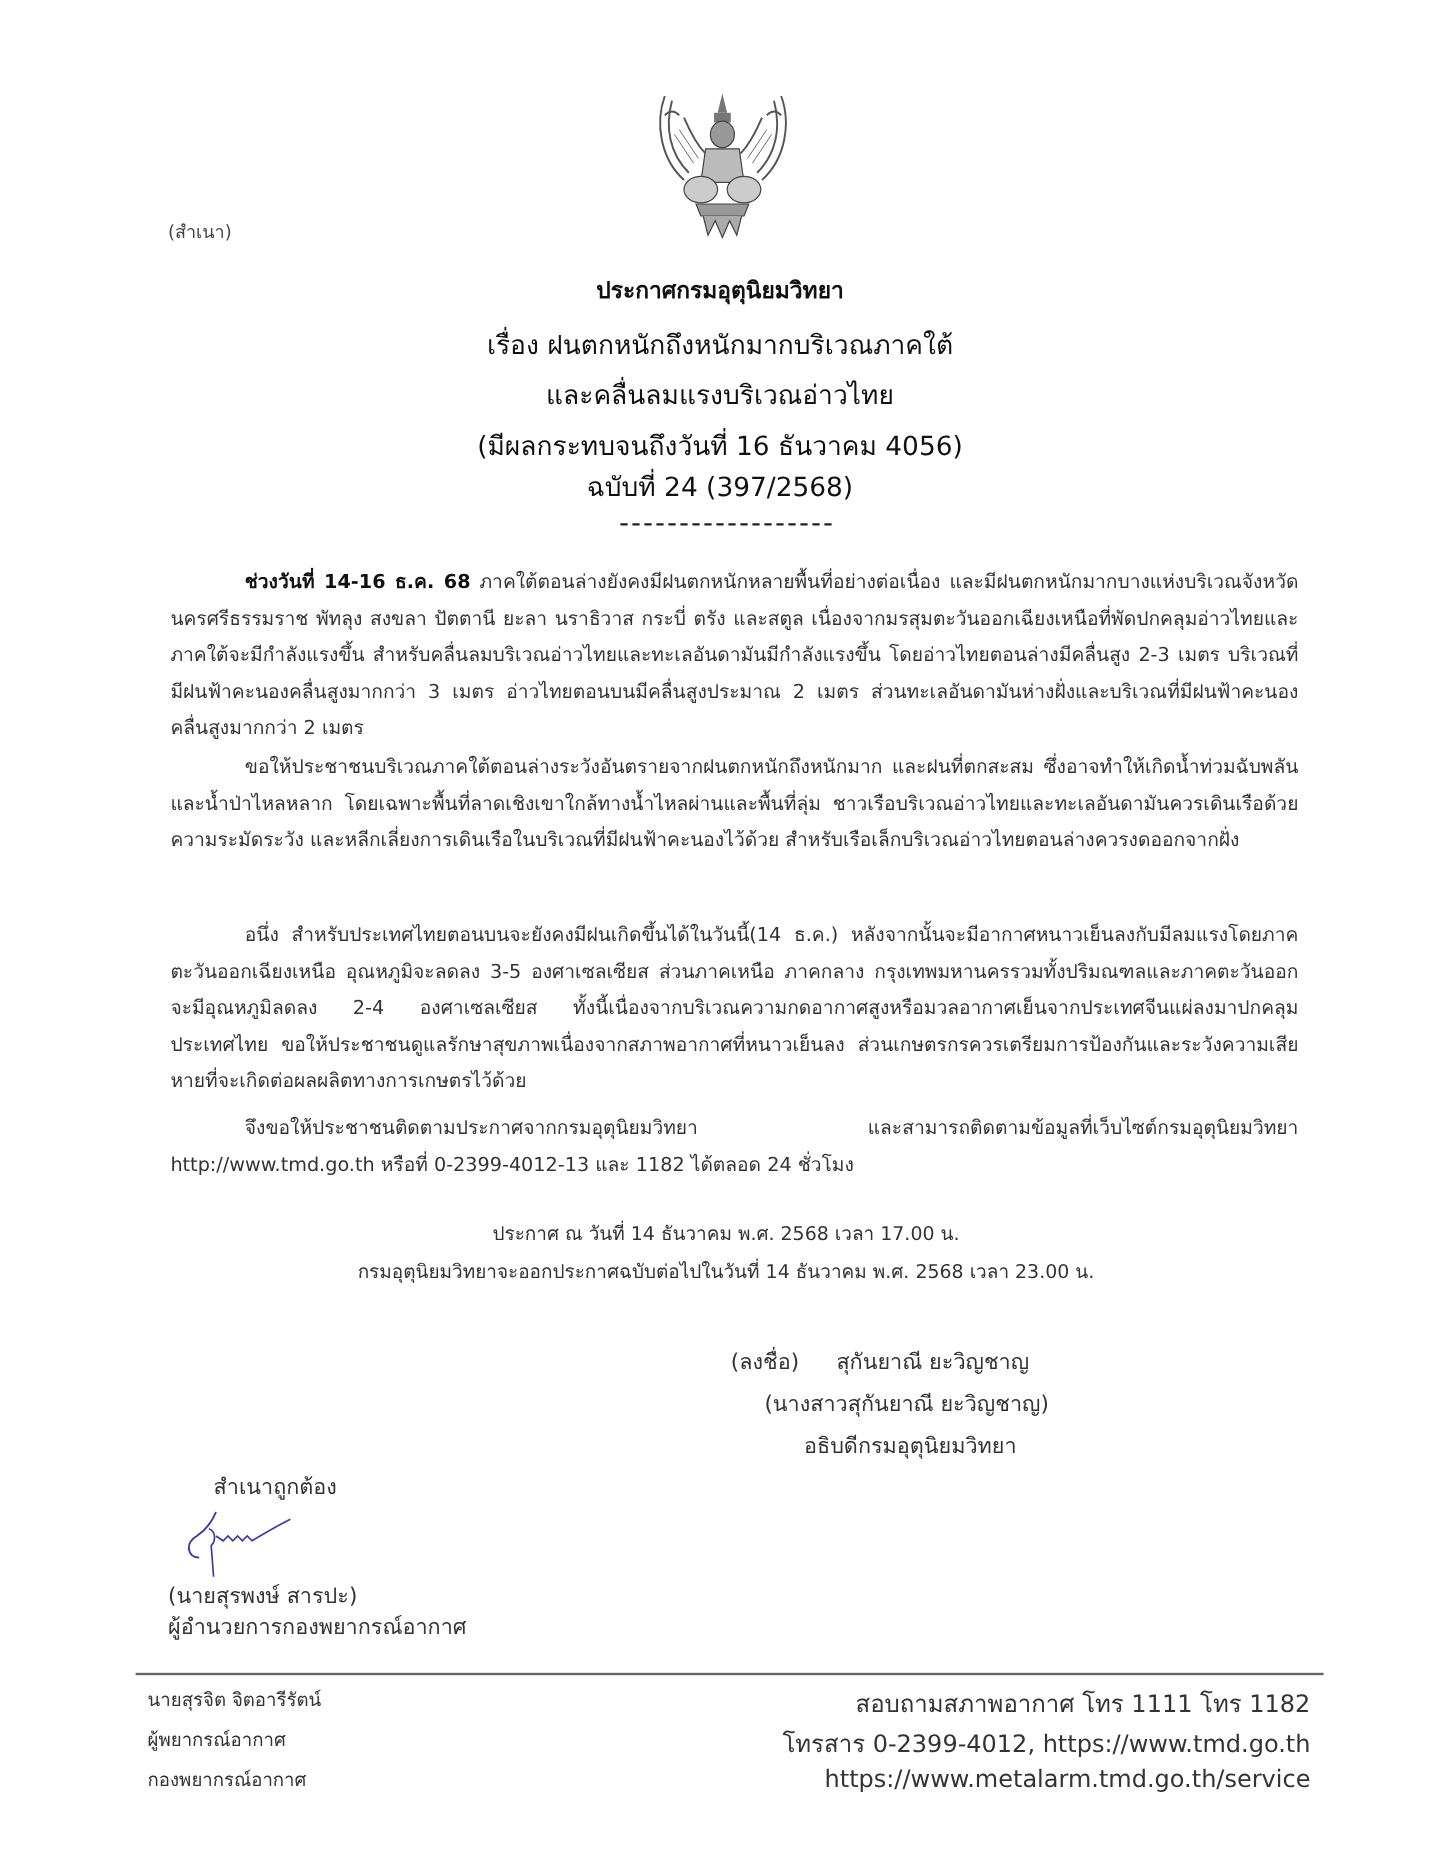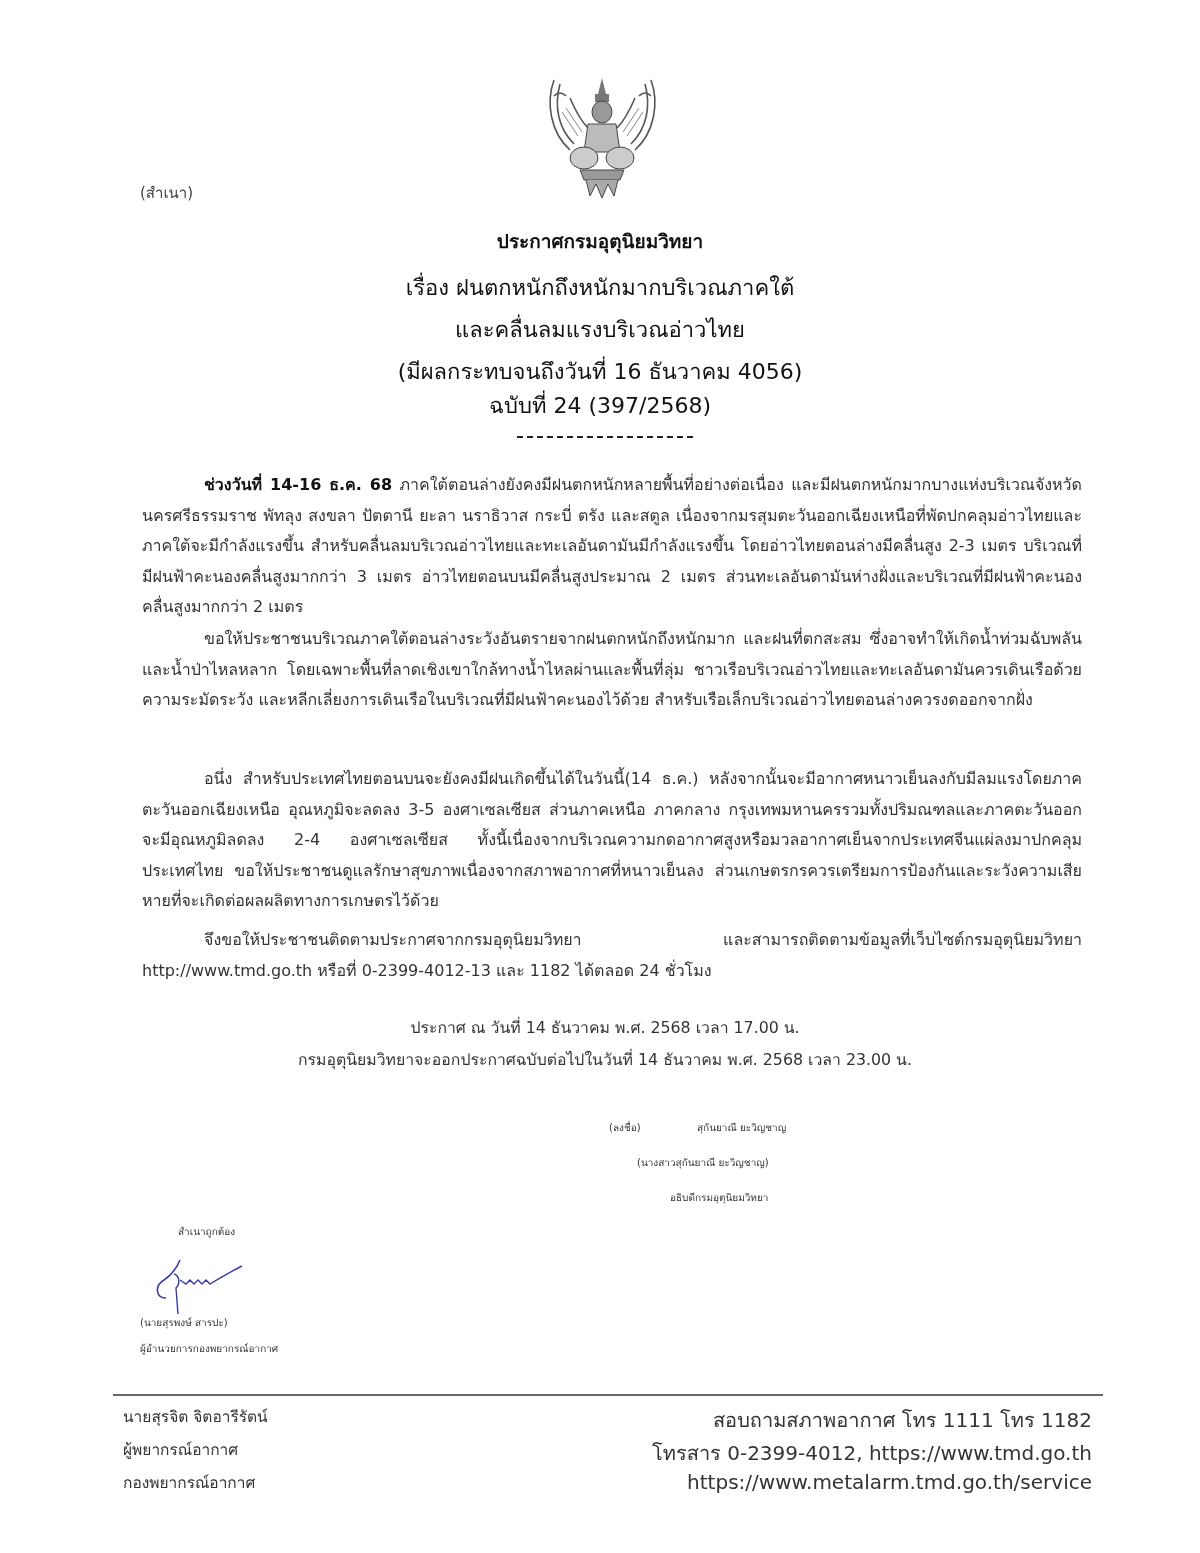--- a/index.html
+++ b/index.html
@@ -14,21 +14,21 @@
   .divider-dash { top:436px; left:517px; width:176px; border-top:2px dashed #222; }
   .para { left:142px; width:940px; font-size:16px; line-height:30.5px; color:#333;
           text-align:justify; }
   .para .indent { display:inline-block; width:62px; }
   .para b { color:#111; }
   .p1 { top:470px; }
   .p2 { top:624px; }
   .p3 { top:764px; }
   .p4 { top:925px; }
   .center-line { left:0; width:1210px; text-align:center; font-size:15.8px; color:#333; }
-  .sig-block { font-size:10px; color:#333; }
+  .sig-block { font-size:18px; color:#333; }
   .signature { left:150px; top:1258px; width:100px; height:60px; }
   .footer-rule { left:113px; top:1394px; width:990px; border-top:2px solid #666; }
   .footer-left { left:123px; font-size:15.5px; color:#333; }
   .footer-right { right:108px; font-size:20px; color:#333; text-align:left; }
 </style>
 </head>
 <body>
 
 <div>
 

